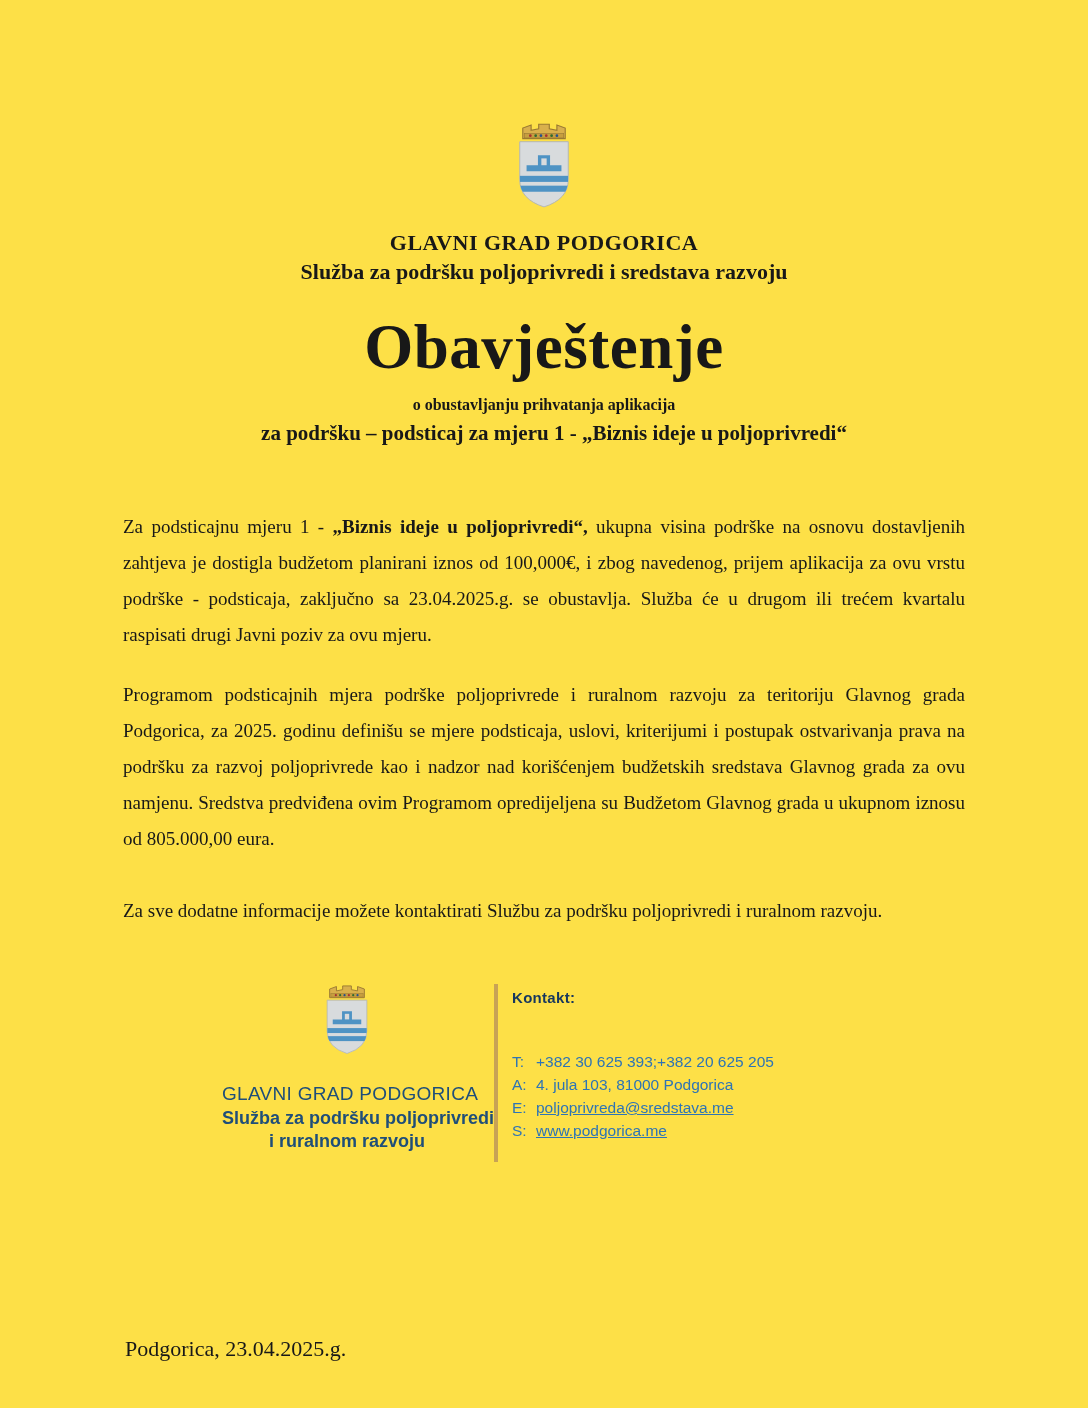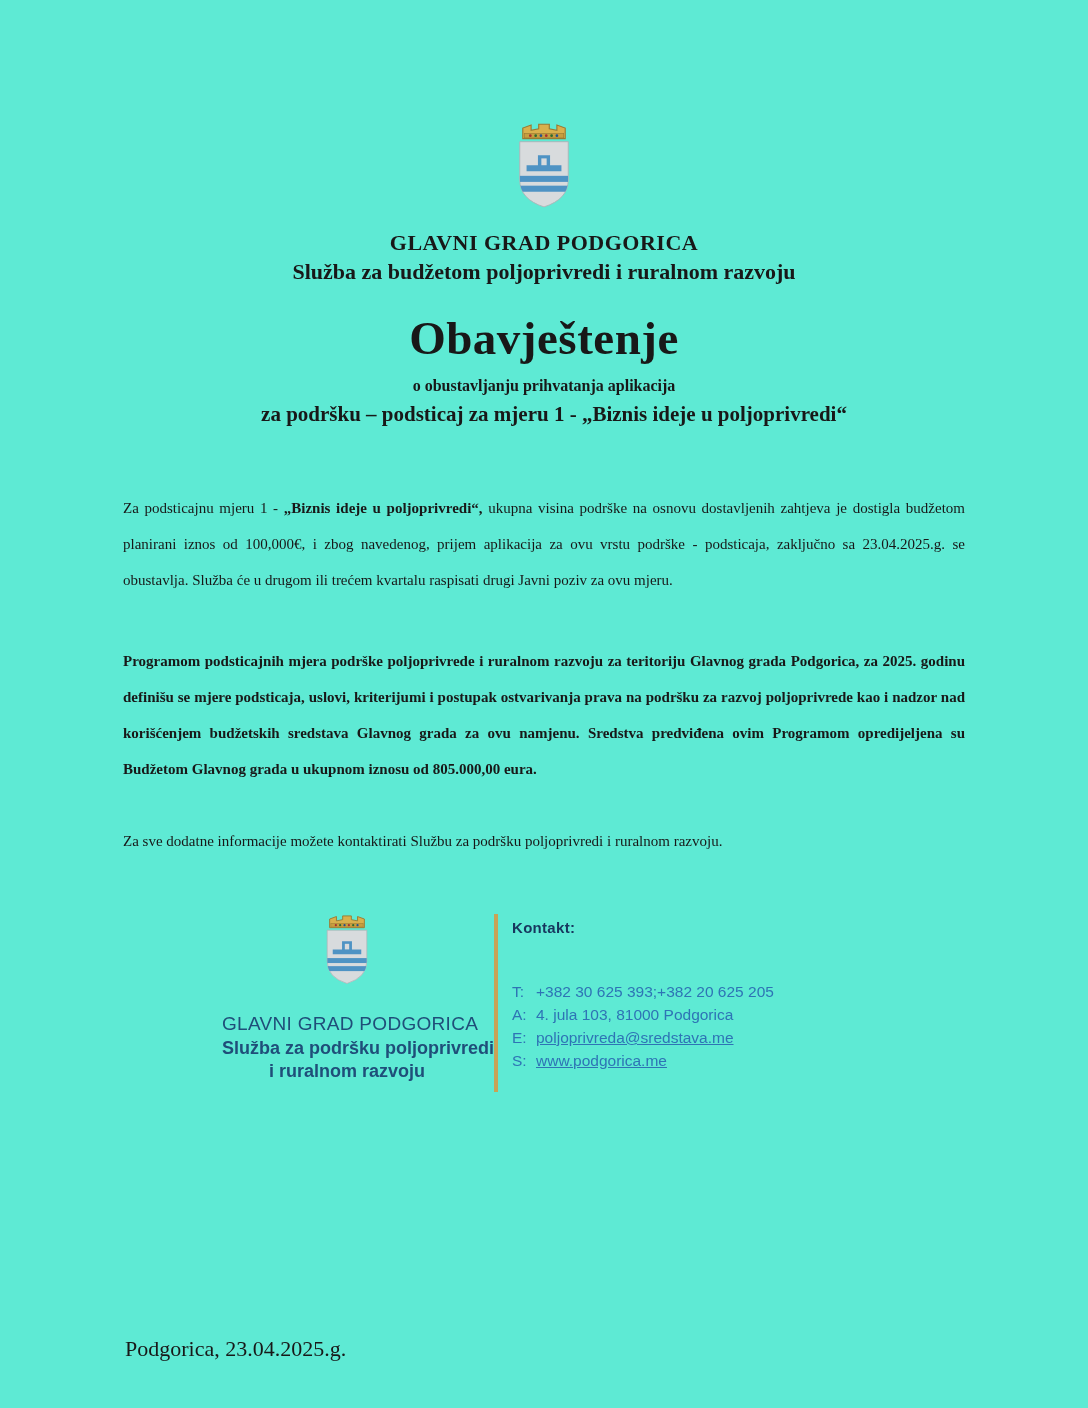--- a/index.html
+++ b/index.html
@@ -2,21 +2,21 @@
 <html lang="sr"><head>
 <meta charset="utf-8">
 <style>
   * { margin: 0; padding: 0; box-sizing: border-box; }
   html, body { background: #ffffff; }
   .page {
     position: relative;
     width: 1088px;
     height: 1408px;
     margin: 0 auto;
-    background: #5eead4;
+    background: #fde047;
     font-family: "Liberation Serif", "DejaVu Serif", serif;
     color: #181818;
     overflow: hidden;
   }
 
   
   .doc-header { text-align: center; padding-top: 122px; }
   .crest { display: inline-block; }
   .org-line {
     margin-top: 10px;
@@ -27,46 +27,46 @@
   .dept-line {
     margin-top: 3px;
     font-size: 22px;
     font-weight: bold;
   }
 
   
   .notice-head { text-align: center; }
   .notice-title {
     margin-top: 26px;
-    font-size: 47px;
+    font-size: 63px;
     font-weight: bold;
     letter-spacing: 0.5px;
   }
   .notice-sub1 {
     margin-top: 12px;
     font-size: 16px;
     font-weight: bold;
   }
   .notice-sub2 {
     margin-top: 7px;
     font-size: 21px;
     font-weight: bold;
     margin-left: 20px;
   }
 
   
   .body-text {
     width: 842px;
     margin: 0 auto;
-    font-size: 15px;
+    font-size: 19px;
     line-height: 36px;
   }
   .body-text p { text-align: justify; }
   .p1 { margin-top: 63px; }
-  .p2 { margin-top: 45px; font-weight: bold; }
+  .p2 { margin-top: 24px; }
   .p3 { margin-top: 36px; }
 
   
   .footer-block {
     margin-top: 55px;
     margin-left: 222px;
     display: flex;
     align-items: stretch;
     font-family: "Liberation Sans", sans-serif;
   }
@@ -152,21 +152,21 @@
         <path d="M18,26 H82 V76 Q82,102 50,112 Q18,102 18,76 Z" fill="#D8DBDD" stroke="#AEB4B7" stroke-width="1.2"></path>
         <g clip-path="url(#shieldClipA)">
           <path d="M27,57 H42 V44 H58 V57 H73 V65 H27 Z" fill="#4E93C4"></path>
           <rect x="46.5" y="48" width="7" height="9" fill="#D8DBDD"></rect>
           <rect x="16" y="71" width="68" height="8" fill="#4E93C4"></rect>
           <rect x="16" y="84" width="68" height="8" fill="#4E93C4"></rect>
         </g>
       </svg>
     </span>
     <div class="org-line">GLAVNI GRAD PODGORICA</div>
-    <div class="dept-line">Služba za budžetom poljoprivredi i ruralnom razvoju</div>
+    <div class="dept-line">Služba za podršku poljoprivredi i sredstava razvoju</div>
   </header>
 
   <section class="notice-head">
     <h1 class="notice-title">Obavještenje</h1>
     <div class="notice-sub1">o obustavljanju prihvatanja aplikacija</div>
     <div class="notice-sub2">za podršku – podsticaj za mjeru  1 - „Biznis ideje u poljoprivredi“</div>
   </section>
 
   <main class="body-text">
     <p class="p1"><span>Za podsticajnu mjeru 1 - </span><strong>„Biznis ideje u poljoprivredi“,</strong><span> ukupna visina podrške na osnovu dostavljenih zahtjeva je dostigla budžetom planirani iznos od 100,000€, i zbog navedenog, prijem aplikacija za ovu vrstu podrške - podsticaja, zaključno sa 23.04.2025.g. se obustavlja. Služba će u drugom ili trećem kvartalu raspisati drugi Javni poziv za ovu mjeru.</span></p>

